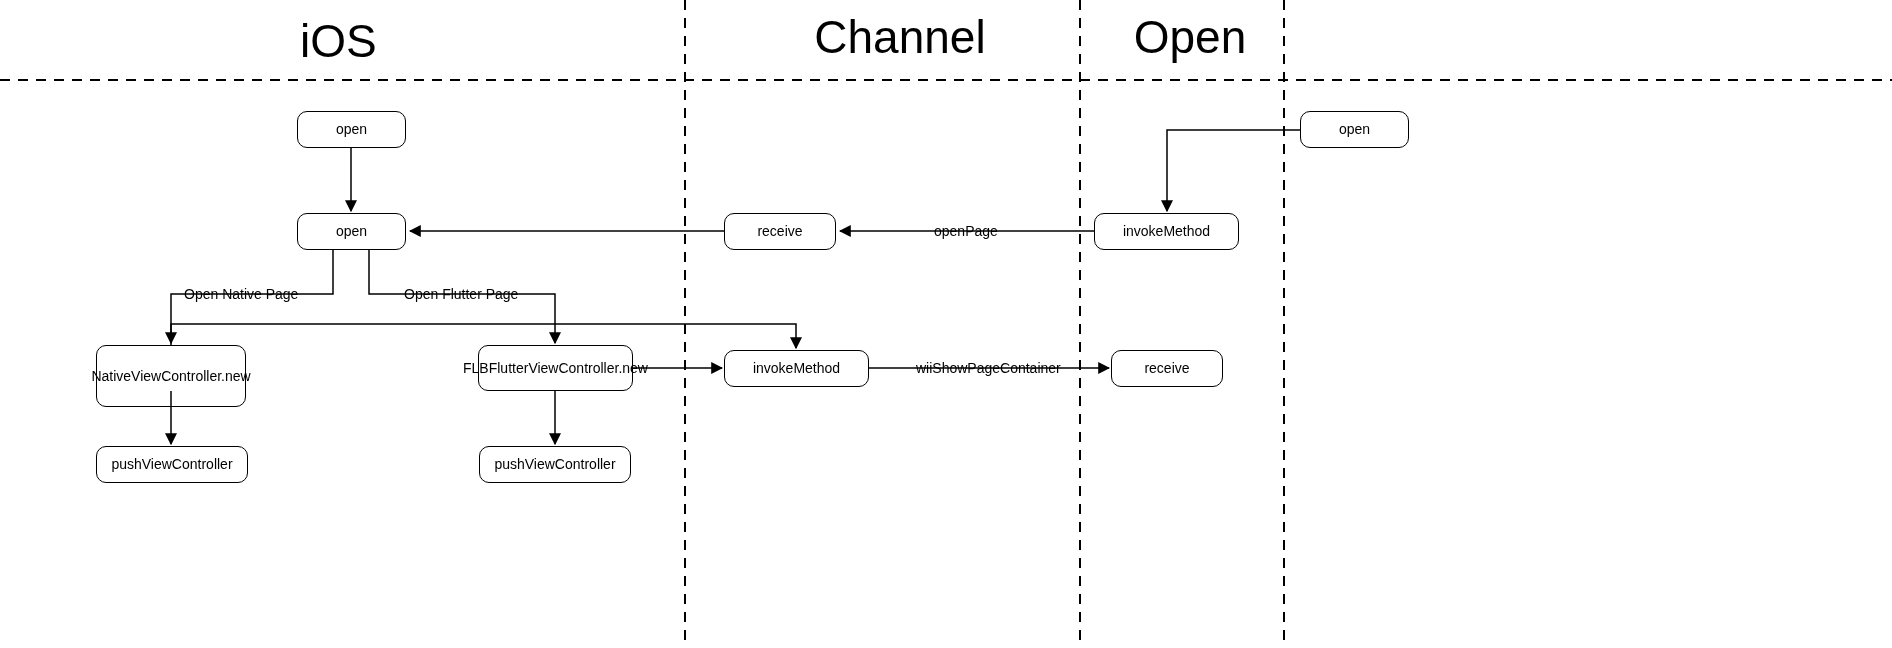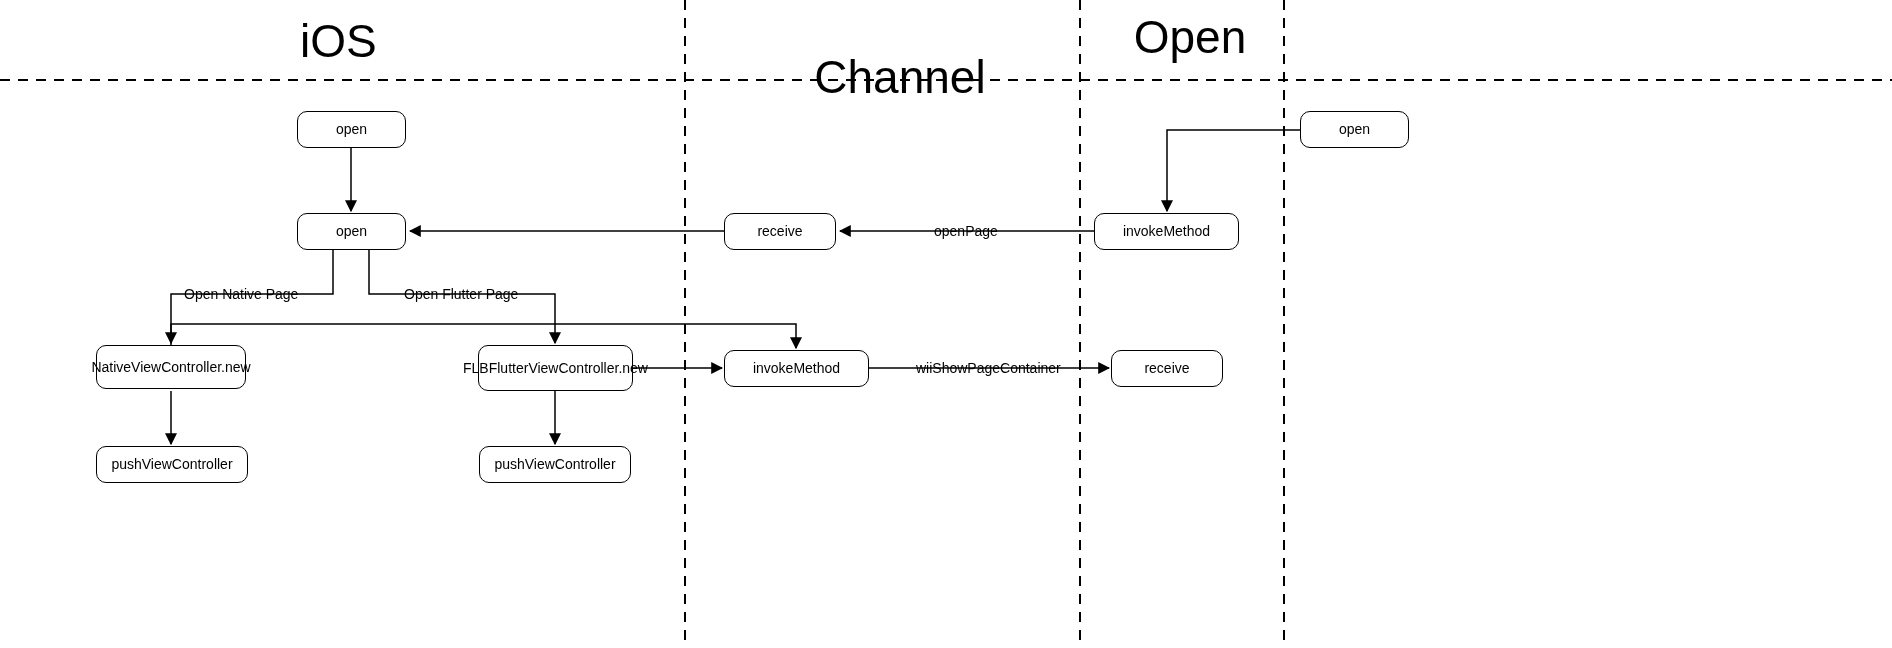--- a/index.html
+++ b/index.html
@@ -43,26 +43,26 @@
     left: 0; top: 0;
     width: 1892px;
     height: 648px;
     pointer-events: none;
   }
 </style>
 </head>
 <body>
 
 <div class="section-title" style="left:300px; top:14px;">iOS</div>
-<div class="section-title" style="left:650px; top:10px; width:500px;margin-top:40px;">Channel</div>
+<div class="section-title" style="left:650px; top:10px; width:500px;">Channel</div>
 <div class="section-title" style="left:1090px; top:10px; width:200px;">Open</div>
 
 <div class="node" style="left:297px; top:111px; width:109px; height:37px;">open</div>
 <div class="node" style="left:297px; top:213px; width:109px; height:37px;">open</div>
-<div class="node" style="left:96px; top:345px; width:150px; height:44px;">NativeViewController.new</div>
+<div class="node" style="left:96px; top:345px; width:150px; height:62px;">NativeViewController.new</div>
 <div class="node" style="left:478px; top:345px; width:155px; height:46px;">FLBFlutterViewController.new</div>
 <div class="node" style="left:96px; top:446px; width:152px; height:37px;">pushViewController</div>
 <div class="node" style="left:479px; top:446px; width:152px; height:37px;">pushViewController</div>
 
 <div class="node" style="left:724px; top:213px; width:112px; height:37px;">receive</div>
 <div class="node" style="left:724px; top:350px; width:145px; height:37px;">invokeMethod</div>
 
 <div class="node" style="left:1094px; top:213px; width:145px; height:37px;">invokeMethod</div>
 <div class="node" style="left:1111px; top:350px; width:112px; height:37px;">receive</div>
 <div class="node" style="left:1300px; top:111px; width:109px; height:37px;">open</div>

